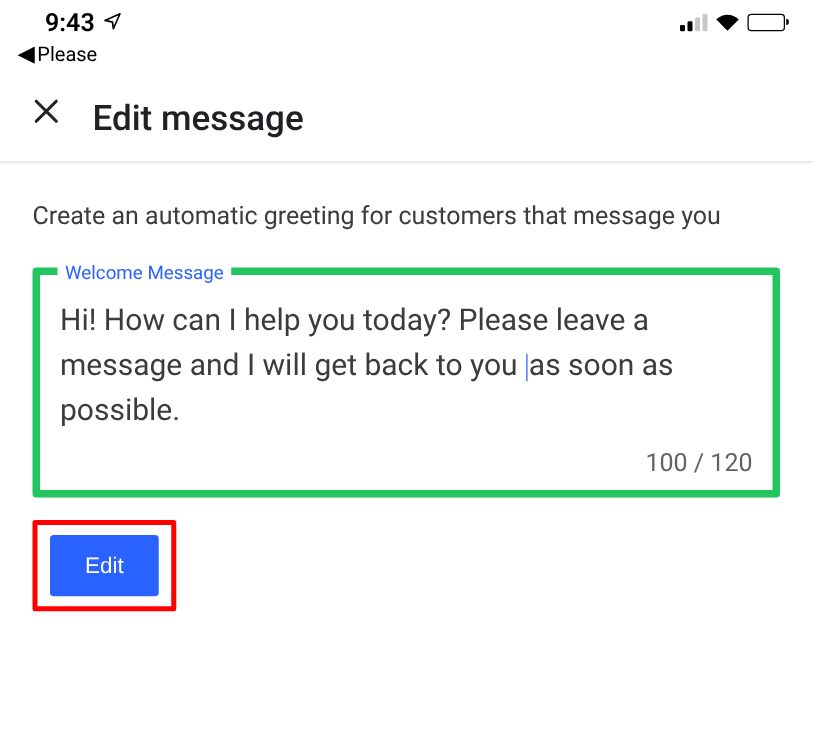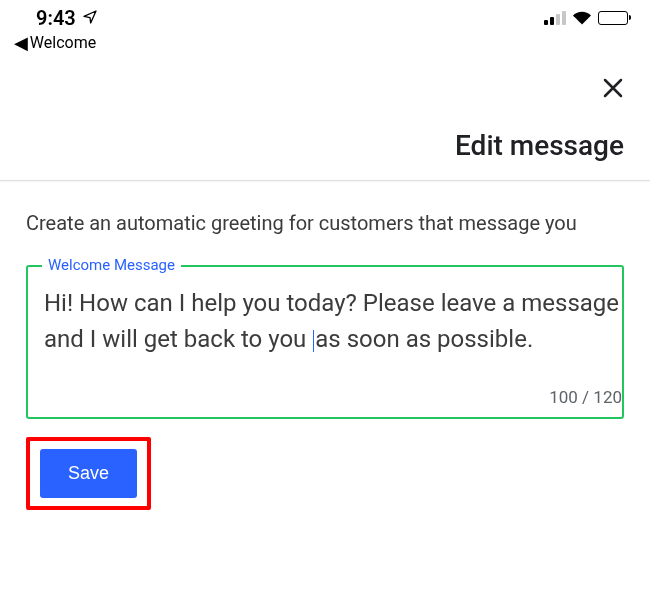--- a/index.html
+++ b/index.html
@@ -38,26 +38,25 @@
       align-items: center;
       gap: 2px;
       padding: 2px 14px 8px 14px;
       font-size: 16px;
     }
     .back-caret {
       font-size: 18px;
     }
     .header {
       display: flex;
-      align-items: flex-end;
+      align-items: flex-start;
       gap: 26px;
       padding: 16px 26px 18px 26px;
       border-bottom: 1px solid #e0e0e0;
       box-shadow: 0 1px 2px rgba(0,0,0,0.05);
-      flex-direction: column;
     }
     .close-icon {
       font-size: 24px;
       font-weight: 400;
       cursor: pointer;
       line-height: 1;
     }
     .header-title {
       font-size: 28px;
       font-weight: 500;
@@ -66,23 +65,23 @@
     .content {
       padding: 30px 26px;
     }
     .instruction {
       font-size: 20px;
       color: #3c3c3c;
       margin-bottom: 30px;
     }
     .field-wrap {
       position: relative;
-      border: 2px solid #22c55e;
+      border: 6px solid #22c55e;
       border-radius: 3px;
-      padding: 18px 0 10px 16px;
+      padding: 18px 16px 10px 16px;
     }
     .field-label {
       position: absolute;
       top: -11px;
       left: 14px;
       background: #fff;
       padding: 0 6px;
       color: #2962ff;
       font-size: 15px;
     }
@@ -97,21 +96,21 @@
     .cursor-line {
       display: inline-block;
       width: 1px;
       height: 22px;
       background: #2962ff;
       vertical-align: middle;
       margin: 0 1px;
     }
     .char-count {
       text-align: right;
-      font-size: 17px;
+      font-size: 20px;
       color: #5f6368;
       margin-top: 12px;
     }
     .save-wrap {
       display: inline-block;
       border: 4px solid #ff0000;
       padding: 8px 10px;
       margin-top: 18px;
       border-radius: 2px;
     }
@@ -186,21 +185,21 @@
       <svg width="20" height="15" viewBox="0 0 20 14">
           <path d="M10 13 C10 13 1 4 1 4 C6 -1 14 -1 19 4 Z" fill="#000"></path>
         </svg>
     </span>
     <span class="battery"><span class="battery-fill"></span></span>
   </div>
 </div>
 
 <div class="back-search">
   <span class="back-caret">◀︎</span>
-  <span>Welcome</span>
+  <span>Please</span>
 </div>
 
 <div class="header">
   <span class="close-icon">
     <svg width="22" height="22" viewBox="0 0 22 22">
         <path d="M3 3 L19 19 M19 3 L3 19" stroke="#202124" stroke-width="2.5" stroke-linecap="round"></path>
       </svg>
   </span>
   <h1 class="header-title">Edit message</h1>
 </div>
@@ -208,15 +207,15 @@
 <div class="content">
   <p class="instruction">Create an automatic greeting for customers that message you</p>
 
   <div class="field-wrap">
     <span class="field-label">Welcome Message</span>
     <div class="field-text"><span>Hi! How can I help you today? Please leave a message and I will get back to you </span><span class="cursor-line"></span><span>as soon as possible.</span></div>
     <div class="char-count">100 / 120</div>
   </div>
 
   <div class="save-wrap">
-    <button class="save-btn">Save</button>
+    <button class="save-btn">Edit</button>
   </div>
 </div>
 
 </body></html>

